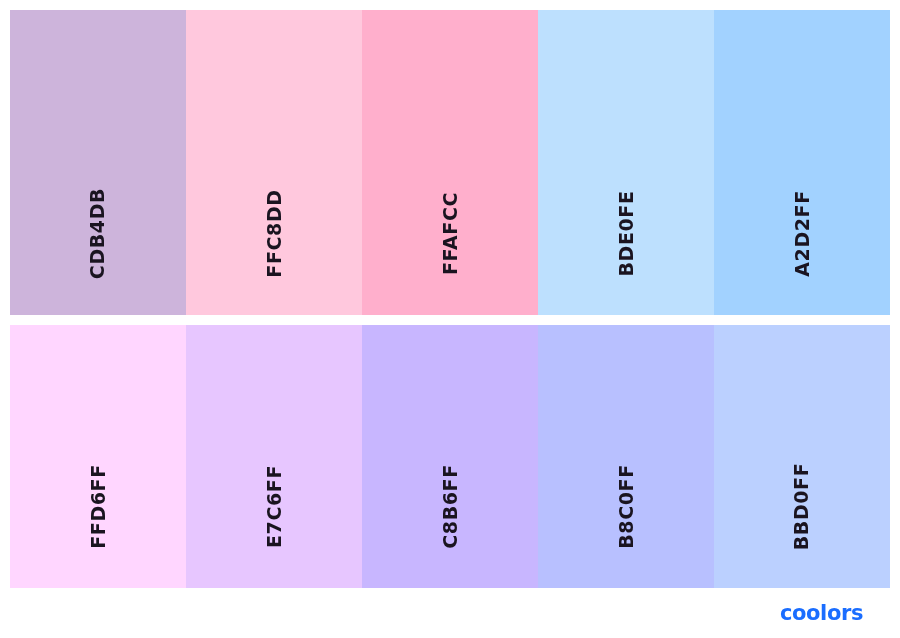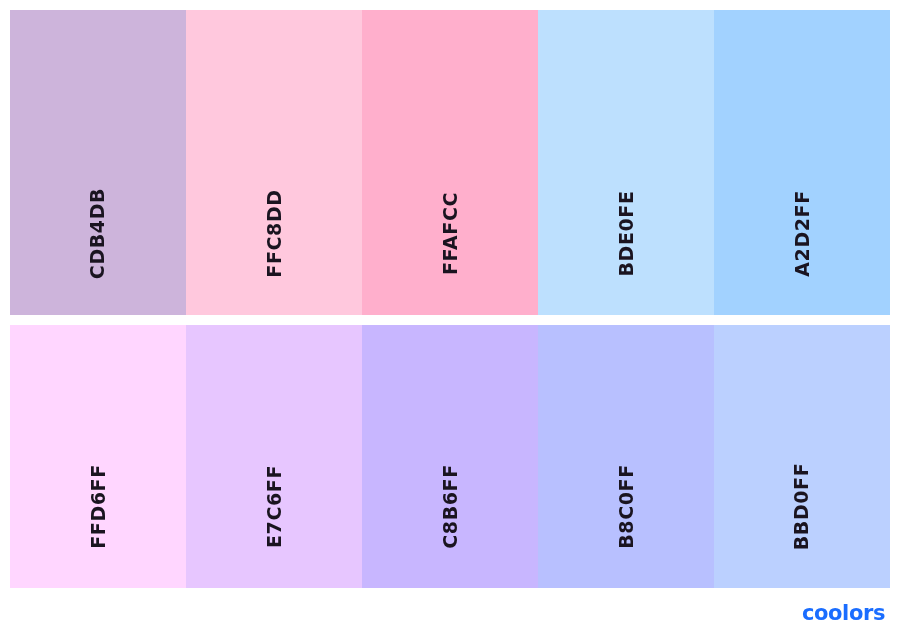--- a/index.html
+++ b/index.html
@@ -74,21 +74,21 @@
     display: flex;
     align-items: center;
     justify-content: center;
     height: 120px;
   }
   .row-top .label-box    { bottom: 22px; }
   .row-bottom .label-box { bottom: 22px; }
 
   #brand-logo {
     position: absolute;
-    right: 15px;
+    right: 37px;
     bottom: 14px;
     font-family: "DejaVu Sans", "Liberation Sans", sans-serif;
     font-weight: bold;
     font-size: 21px;
     letter-spacing: -0.4px;
     color: #1a6dff;
     line-height: 1;
     user-select: none;
   }
 </style>

